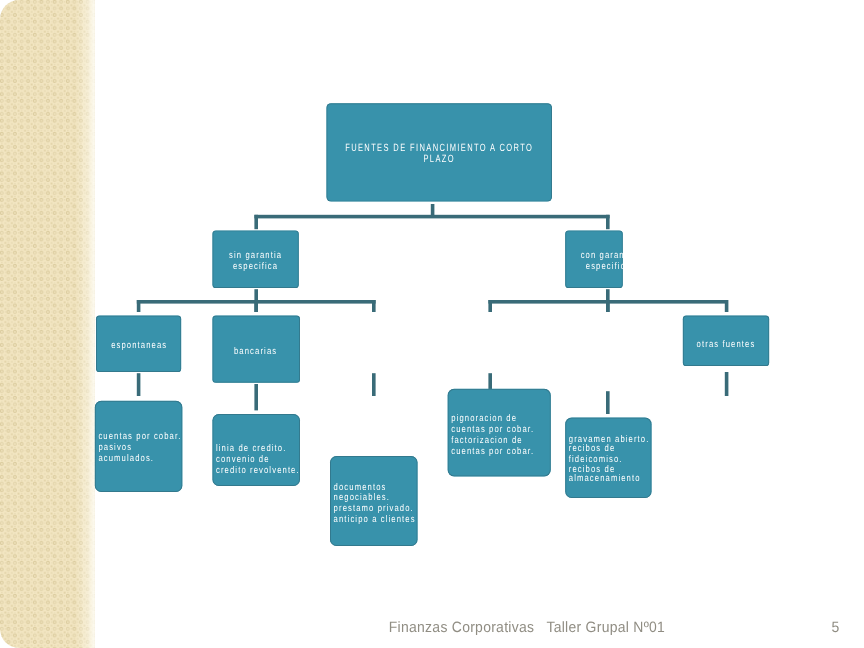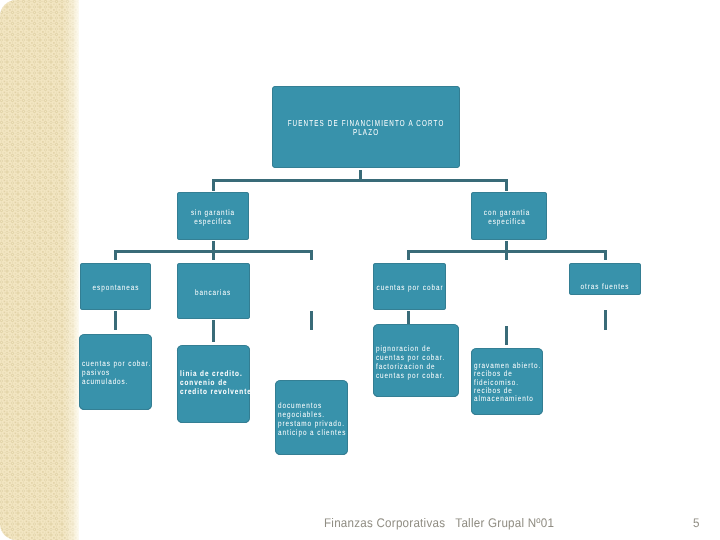--- a/index.html
+++ b/index.html
@@ -93,42 +93,39 @@
   <div class="ln" style="left:505px;top:326px;width:3px;height:19px;"></div>
   <div class="ln" style="left:604px;top:310px;width:3px;height:20px;"></div>
 
   <div class="node c1" style="left:272px;top:86px;width:188px;height:82px;">
     <div class="tx" style="left:8px;top:32.8px;line-height:9.4px;">FUENTES DE FINANCIMIENTO A CORTO PLAZO</div>
   </div>
   <div class="node c2" style="left:177px;top:192px;width:72px;height:48px;">
     <div class="tx" style="left:-8px;top:16px;line-height:9.1px;">sin garantia
 especifica</div>
   </div>
-  <div class="node c2" style="left:471px;top:192px;width:76px;height:48px;">
+  <div class="node c2" style="left:471px;top:192px;width:48px;height:48px;">
     <div class="tx" style="left:-8px;top:16px;line-height:9.1px;">con garantia
 especifica</div>
   </div>
   <div class="node c3" style="left:177px;top:263px;width:73px;height:56px;">
     <div class="tx" style="left:-8px;top:25px;line-height:9.1px;">bancarias</div>
   </div>
   <div class="node c3" style="left:80px;top:263px;width:71px;height:47px;">
     <div class="tx" style="left:-8px;top:20px;line-height:9.1px;">espontaneas</div>
   </div>
-  <div class="node c3" style="left:373px;top:263px;width:73px;height:47px;">
-    <div class="tx" style="left:-7px;top:20px;line-height:9.1px;">cuentas por cobar</div>
-  </div>
-  <div class="node c3" style="left:569px;top:263px;width:72px;height:32px;">
+  <div class="node c3" style="left:569px;top:263px;width:72px;height:42px;">
     <div class="tx" style="left:-8px;top:19px;line-height:9.1px;">otras fuentes</div>
   </div>
   <div class="node c4" style="left:79px;top:334px;width:73px;height:76px;">
     <div class="tx" style="left:3px;top:25px;line-height:9.0px;">cuentas por cobar.
 pasivos
 acumulados.</div>
   </div>
-  <div class="node c4" style="left:177px;top:345px;width:73px;height:78px;font-weight:bold;">
+  <div class="node c4" style="left:177px;top:345px;width:73px;height:60px;">
     <div class="tx" style="left:3px;top:24px;line-height:9.0px;">linia de credito.
 convenio de
 credito revolvente.</div>
   </div>
   <div class="node c4" style="left:275px;top:333px;width:73px;height:75px;margin-top:47px;">
     <div class="tx" style="left:3px;top:21px;line-height:9.05px;">documentos
 negociables.
 prestamo privado.
 anticipo a clientes</div>
   </div>

